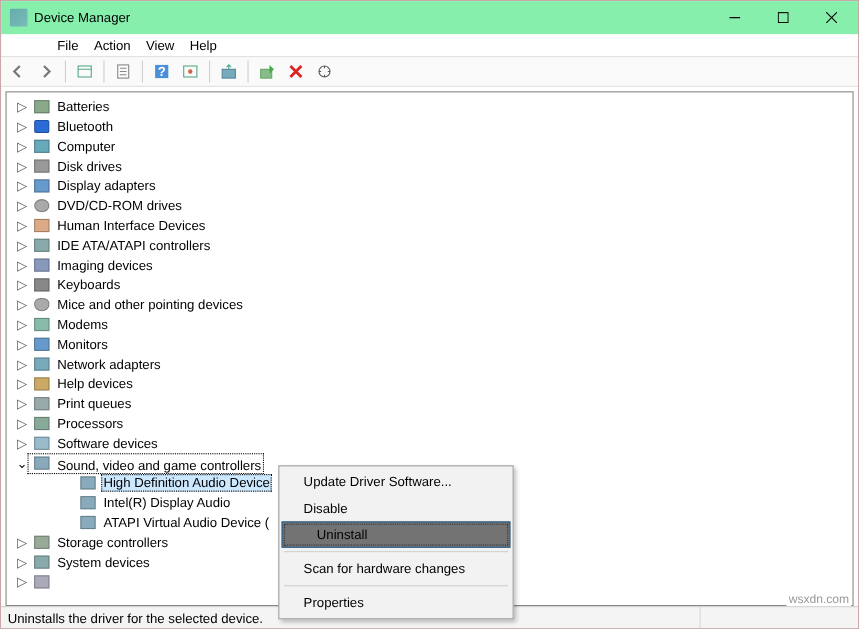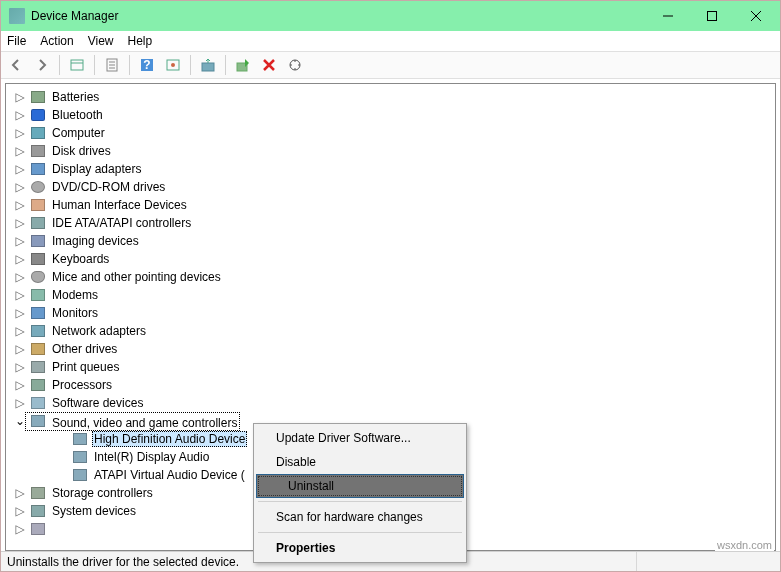--- a/index.html
+++ b/index.html
@@ -4,21 +4,21 @@
 <style>
 * { margin: 0; padding: 0; box-sizing: border-box; font-family: 'Segoe UI', Tahoma, sans-serif; font-size: 12px; }
 body { background: #fff; width: 781px; height: 572px; border: 1px solid #c8a8a8; overflow: hidden; position: relative; }
 
 .titlebar { height: 30px; display: flex; align-items: center; padding: 0 2px 0 8px; background: #86efac; }
 .titlebar .app-icon { width: 16px; height: 16px; background: linear-gradient(135deg,#6aa 0%,#7bb 100%); margin-right: 6px; border-radius: 1px; }
 .titlebar .title { flex: 1; font-size: 12px; }
 .win-btn { width: 44px; height: 28px; display: flex; align-items: center; justify-content: center; color: #222; }
 .win-btn svg { width: 10px; height: 10px; }
 
-.menubar { height: 20px; display: flex; align-items: center; padding: 2px 6px; gap: 14px; }
+.menubar { height: 20px; display: flex; align-items: center; padding: 2px 6px; gap: 14px; margin-left: 45px; }
 .menubar span { font-size: 12px; }
 
 .toolbar { height: 28px; border-top: 1px solid #e0e0e0; border-bottom: 1px solid #e0e0e0; display: flex; align-items: center; padding: 0 4px; gap: 4px; background: #fafafa; }
 .tb-sep { width: 1px; height: 20px; background: #d0d0d0; margin: 0 2px; }
 .tb-btn { width: 22px; height: 22px; display: flex; align-items: center; justify-content: center; border: 1px solid transparent; }
 .tb-btn svg { width: 16px; height: 16px; }
 
 .content { position: absolute; top: 82px; left: 4px; right: 4px; bottom: 20px; border: 1px solid #888; background: #fff; overflow: hidden; }
 .tree { padding: 4px 0; overflow-y: scroll; height: 100%; }
 .tree-row { display: flex; align-items: center; height: 18px; white-space: nowrap; position: relative; }
@@ -27,21 +27,21 @@
 .dev-icon { width: 16px; height: 16px; margin: 0 4px; display: inline-flex; align-items: center; justify-content: center; }
 .lbl { font-size: 12px; padding: 0 2px; text-align: center; }
 .child { padding-left: 42px; }
 .child .dev-icon { margin-left: 24px; }
 .row-focus { outline: 1px dotted #000; display: inline-block; }
 .sel-label { background: #cce8ff; border: 1px dotted #000; padding: 0 1px; }
 
 .ctx-menu { position: absolute; left: 252px; top: 422px; width: 214px; background: #f2f2f2; border: 1px solid #a0a0a0; box-shadow: 2px 2px 4px rgba(0,0,0,.25); z-index: 50; padding: 2px; }
 .ctx-item { height: 24px; display: flex; align-items: center; padding-left: 20px; font-size: 12px; }
 .ctx-item.hov { background: #737373; border: 1px solid #2a628f; padding-left: 31px; outline: 1px dotted #333; outline-offset: -3px; }
-.ctx-item.bold { font-weight: 700; }
+.ctx-item.bold { font-weight: 400; }
 .ctx-sep { height: 1px; background: #d0d0d0; margin: 3px 2px; }
 
 .statusbar { position: absolute; bottom: 0; left: 0; right: 0; height: 20px; border-top: 1px solid #d0d0d0; display: flex; align-items: center; padding: 0 6px; font-size: 12px; background: #f4f4f4; }
 .status-cell1 { width: 630px; border-right: 1px solid #d8d8d8; height: 100%; display: flex; align-items: center; }
 .watermark { position: absolute; right: 6px; bottom: 20px; font-size: 11px; color: #999; background: #fff; padding: 0 2px; }
 
 
 .ic-batt { background: #8a8; }
 .ic-bt { background: #2a6bd6; border-radius: 2px; }
 .ic-comp { background: #6ab; }
@@ -260,21 +260,21 @@
         <span class="dev-icon">
           <span class="icon-box ic-net"></span>
         </span>
         <span class="lbl">Network adapters</span>
       </div>
     <div class="tree-row">
         <span class="arrow">▷</span>
         <span class="dev-icon">
           <span class="icon-box ic-other"></span>
         </span>
-        <span class="lbl">Other drives</span>
+        <span class="lbl">Help devices</span>
       </div>
     <div class="tree-row">
         <span class="arrow">▷</span>
         <span class="dev-icon">
           <span class="icon-box ic-print"></span>
         </span>
         <span class="lbl">Print queues</span>
       </div>
     <div class="tree-row">
         <span class="arrow">▷</span>

